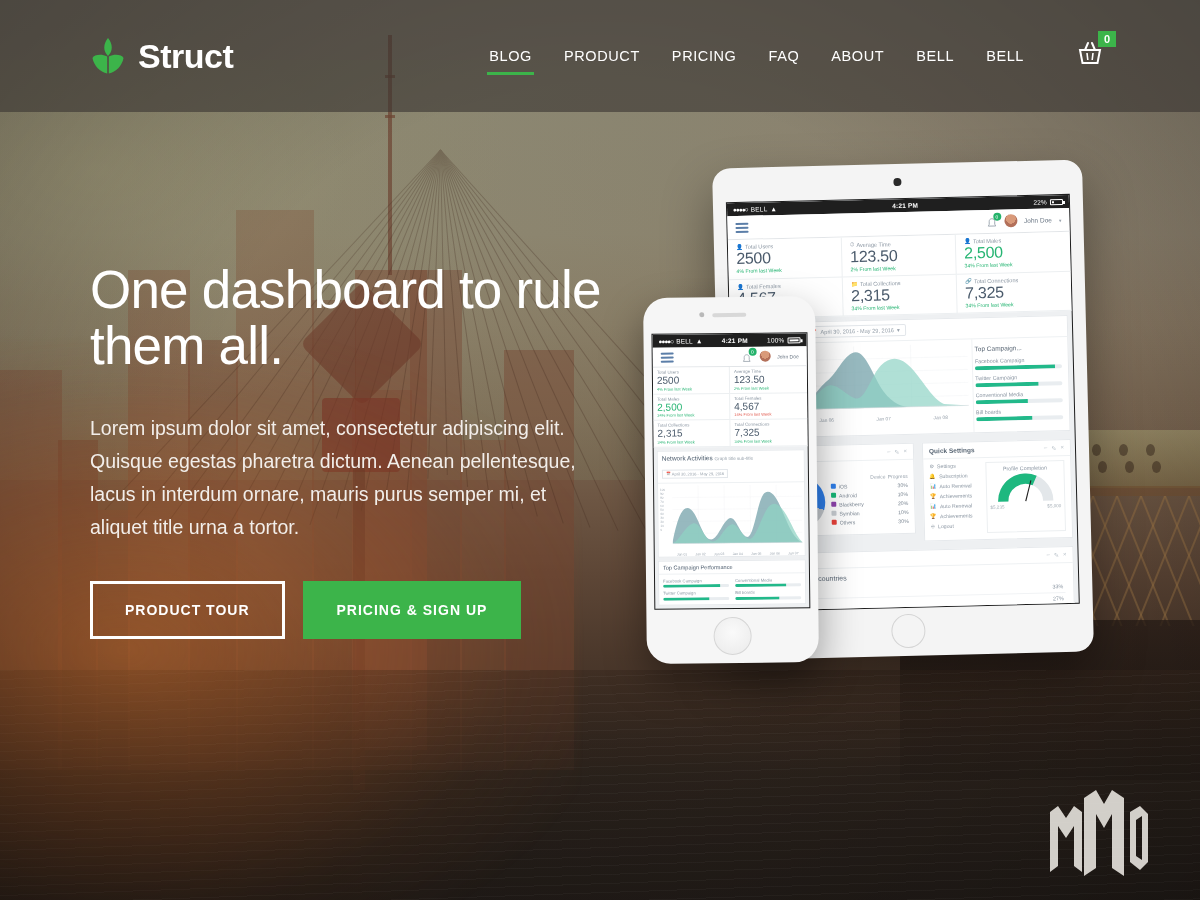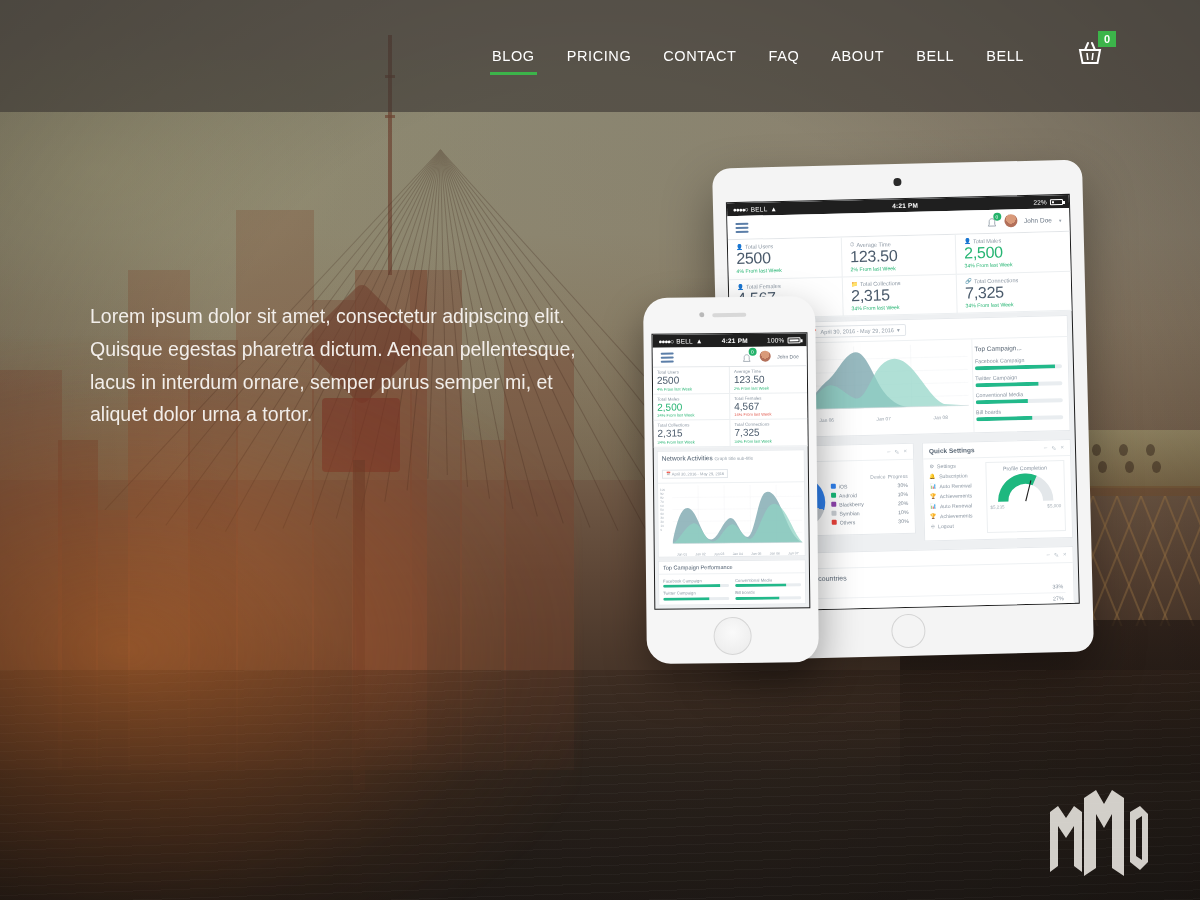--- a/index.html
+++ b/index.html
@@ -451,46 +451,64 @@
   </div>
 
   <div class="bg-glow-left"></div>
   <div class="bg-glow-topleft"></div>
   <div class="vignette"></div>
 
   <div class="header">
     <div class="header-bg"></div>
     <div class="header-inner">
 
+      <a class="brand" href="#">
+        <span class="brand-mark">
+          <svg viewBox="0 0 36 40" width="36" height="40">
+            <path d="M18 2 C13 8 13 15 18 20 C23 15 23 8 18 2 Z" fill="#3cb44a"></path>
+            <path d="M17.2 20.5 C11 17.5 4 19 2.5 22 C4 30 10 36 17.2 37.5 Z" fill="#3cb44a"></path>
+            <path d="M18.8 20.5 C25 17.5 32 19 33.5 22 C32 30 26 36 18.8 37.5 Z" fill="#3cb44a"></path>
+          </svg>
+        </span>
+        <span class="brand-name">Struct</span>
+      </a>
 
       <nav class="nav">
         <a class="nav-link active" href="#">BLOG</a>
+        <a class="nav-link" href="#">PRODUCT</a>
         <a class="nav-link" href="#">PRICING</a>
-        <a class="nav-link" href="#">CONTACT</a>
         <a class="nav-link" href="#">FAQ</a>
         <a class="nav-link" href="#">ABOUT</a>
         <a class="nav-link" href="#">BELL</a>
         <a class="nav-link" href="#">BELL</a>
 
 
         <div class="cart">
           <svg viewBox="0 0 28 28" width="28" height="28">
             <path d="M4 11 L24 11 L21.5 24 L6.5 24 Z" fill="none" stroke="#ffffff" stroke-width="2"></path>
             <path d="M9 11 L12 4" stroke="#ffffff" stroke-width="2" fill="none" stroke-linecap="round"></path>
             <path d="M19 11 L16 4" stroke="#ffffff" stroke-width="2" fill="none" stroke-linecap="round"></path>
             <path d="M11 14 L11.8 21 M17 14 L16.2 21" stroke="#ffffff" stroke-width="1.6"></path>
           </svg>
           <span class="cart-badge">0</span>
         </div>
       </nav>
     </div>
   </div>
 
   <div class="hero-copy">
-    <p class="hero-sub">Lorem ipsum dolor sit amet, consectetur adipiscing elit. Quisque egestas pharetra dictum. Aenean pellentesque, lacus in interdum ornare, semper purus semper mi, et aliquet dolor urna a tortor.</p>
+    <h1 class="hero-title">
+      <span>One dashboard to rule</span><br>
+      <span>them all.</span>
+    </h1>
+    <p class="hero-sub">Lorem ipsum dolor sit amet, consectetur adipiscing elit. Quisque egestas pharetra dictum. Aenean pellentesque, lacus in interdum ornare, mauris purus semper mi, et aliquet title urna a tortor.</p>
+    <div class="hero-actions">
+      <button class="btn btn-outline">PRODUCT TOUR</button>
+      <button class="btn btn-green">PRICING &amp; SIGN UP</button>
+    </div>
   </div>
 
   <div class="devices">
 
     <div class="tablet">
       <div class="tablet-cam"></div>
       <div class="tablet-home"></div>
 
       <div class="tablet-screen">
 

